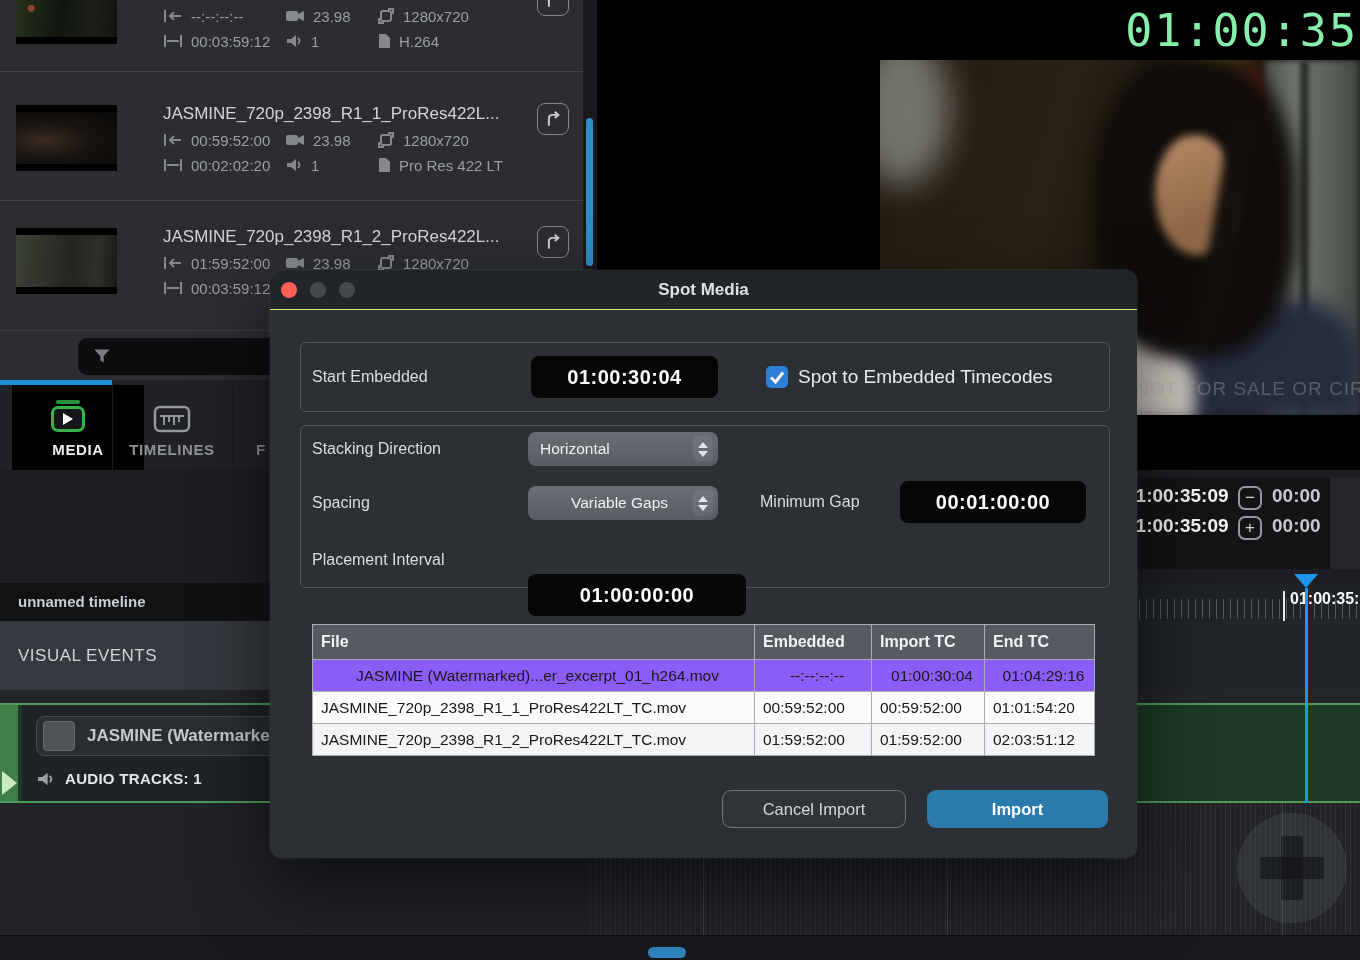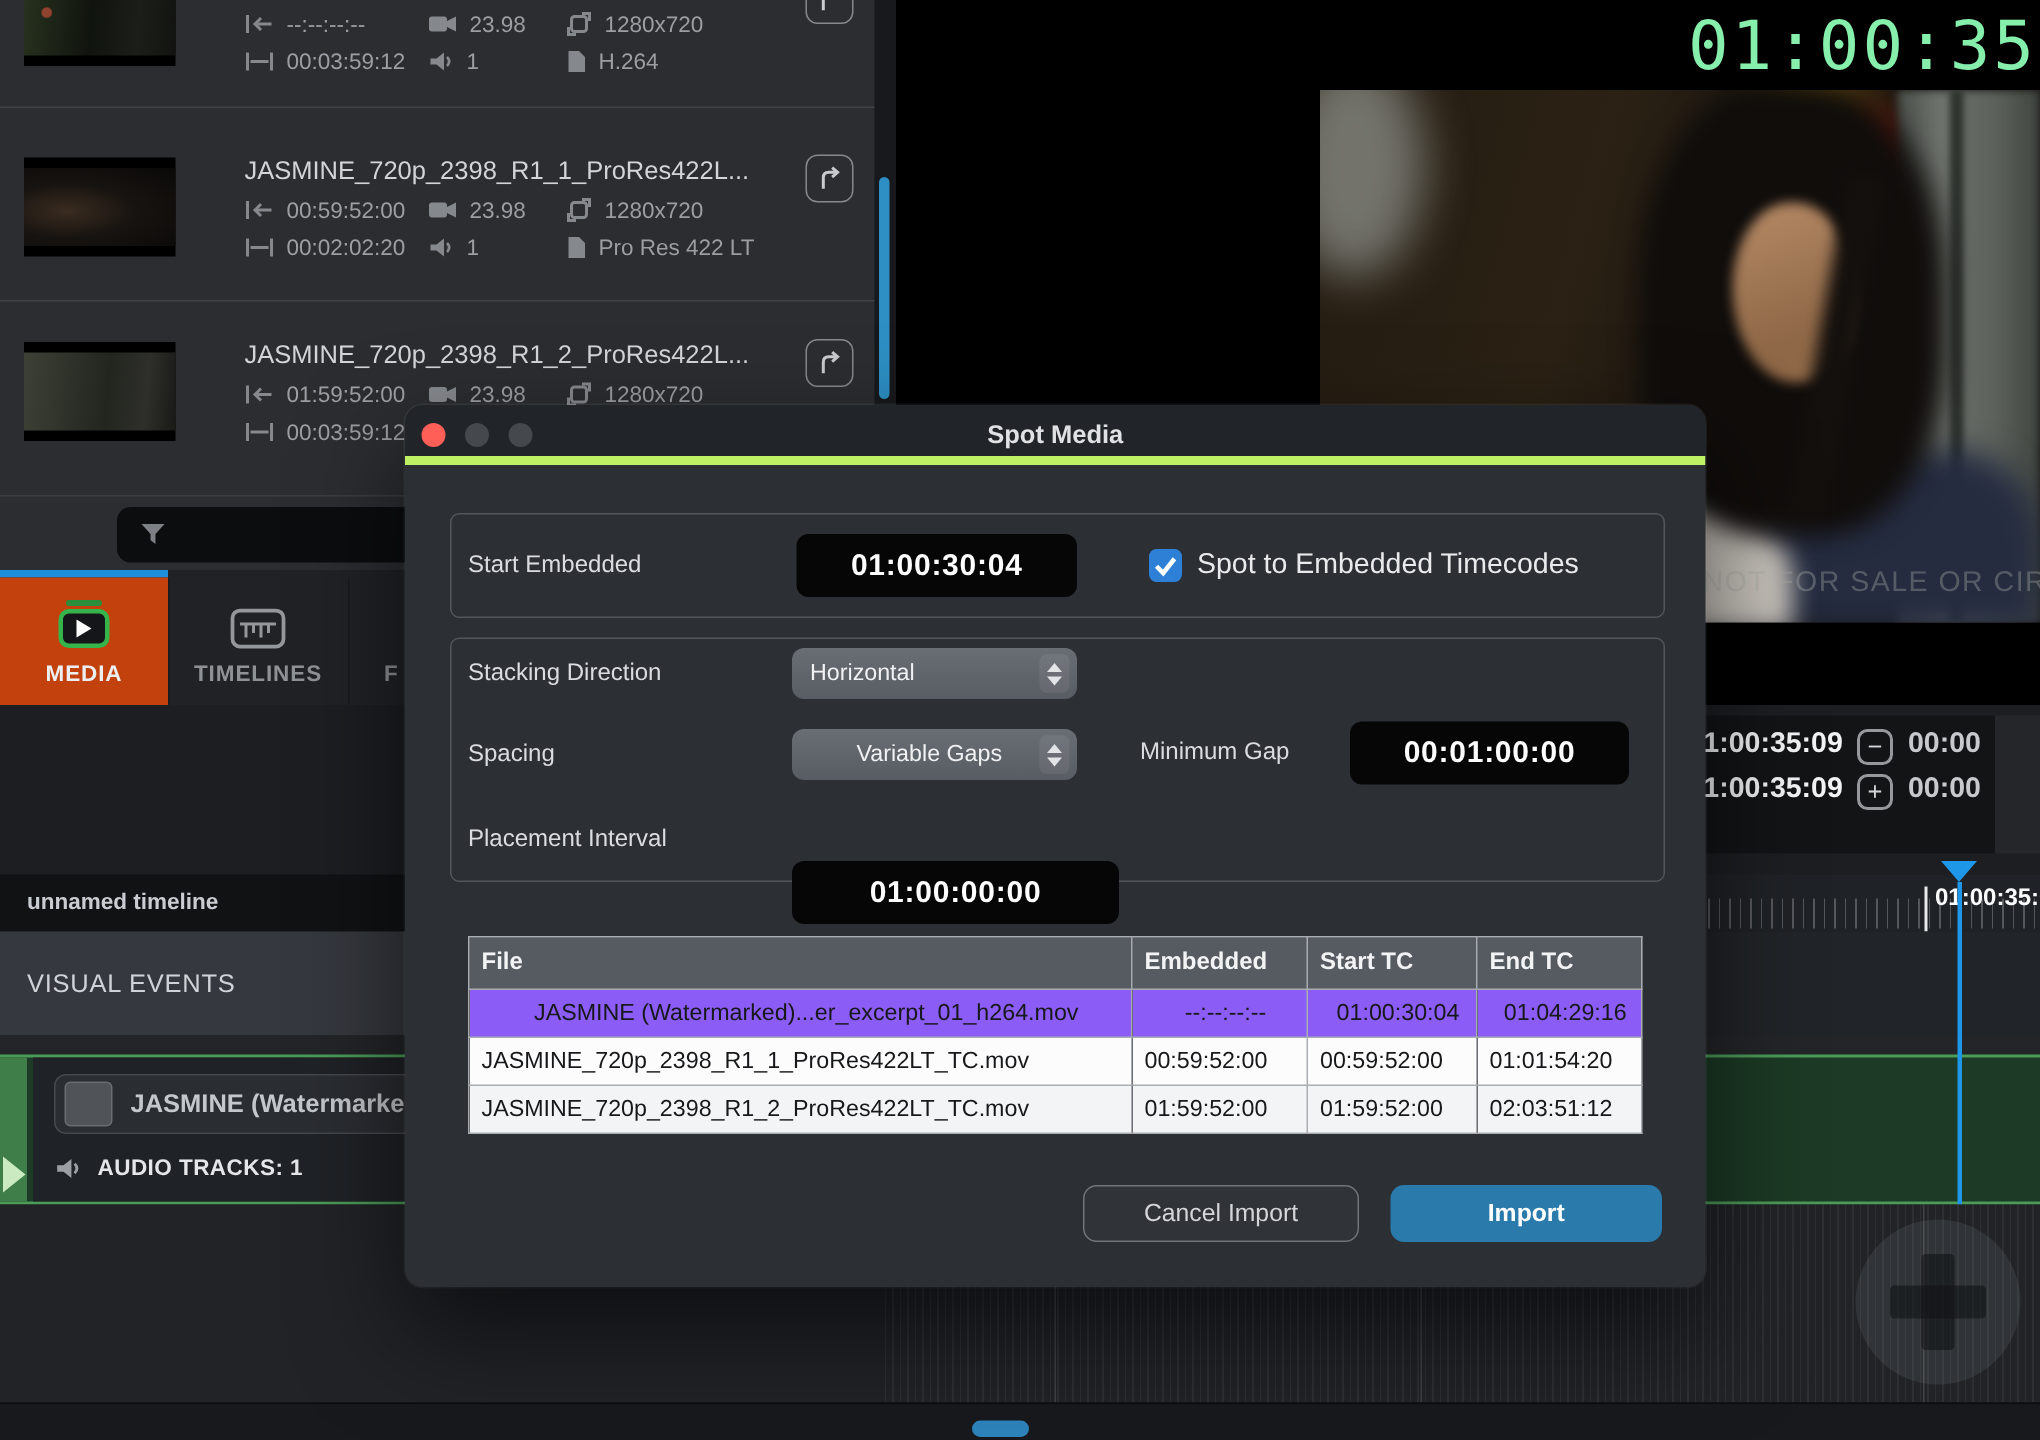--- a/index.html
+++ b/index.html
@@ -51,21 +51,21 @@
     border-radius:8px; background:#2b2d31; }
   #panel-edge { left:583px; top:0; width:14px; height:470px; background:#18191c; }
   #media-scroll-thumb { position:absolute; left:3px; top:118px; width:7px; height:148px; background:#2d8fc4; border-radius:4px; }
 
   
   #filter-area { left:0; top:330px; width:597px; height:50px; background:#2b2d31; border-top:1px solid #3b3e43; }
   #filter-box { position:absolute; left:78px; top:7px; width:512px; height:37px; background:#0c0d0f; border-radius:9px; }
   #tab-bar { left:0; top:380px; width:597px; height:90px; background:#202225; }
   #tab-media-indicator { position:absolute; left:0; top:0; width:112px; height:5px; background:#1d8fd9; }
   .tab { position:absolute; top:5px; height:85px; }
-  #tab-media { left:0; width:112px; background:#c2410c; }
+  #tab-media { left:12px; width:132px; background:#000000; }
   #tab-timelines { left:112px; width:120px; }
   #tab-files { left:232px; width:120px; }
   .tab-sep { position:absolute; top:385px; width:1px; height:85px; background:#191b1e; }
   .tab-label { position:absolute; bottom:12px; left:0; right:0; text-align:center; font-size:15px;
     font-weight:bold; letter-spacing:.6px; color:#8e9196; }
   #tab-media .tab-label { color:#eceef0; }
   .media-icon { position:absolute; left:39px; top:21px; width:34px; height:26px; border:3px solid #35b44b;
     border-radius:7px; background:#14161a; }
   .media-icon::before { content:""; position:absolute; top:-9px; left:2px; right:2px; height:4px;
     background:#2a8f3c; border-radius:2px; }
@@ -127,21 +127,21 @@
   #zoom-plus-btn::after { content:""; position:absolute; left:44px; top:23px; width:22px; height:64px;
     background:rgba(15,17,20,0.55); border-radius:3px; }
 
   #bottom-bar { left:0; top:935px; width:1360px; height:25px; background:#17191c; border-top:1px solid #0b0c0e; }
   #bottom-scroll-thumb { position:absolute; left:648px; top:11px; width:38px; height:11px; background:#2e84bc; border-radius:6px; }
 
   
   #dialog { left:270px; top:270px; width:867px; height:588px; background:#2c2f34; border-radius:12px;
     box-shadow:0 30px 70px rgba(0,0,0,.6), 0 0 0 1px rgba(255,255,255,.07); }
   #dialog-titlebar { position:absolute; left:0; top:0; width:867px; height:40px; background:#212428;
-    border-radius:12px 12px 0 0; border-bottom:6px solid #bef264; }
+    border-radius:12px 12px 0 0; border-bottom:1px solid #bef264; }
   #dialog-title { position:absolute; left:0; right:0; top:0; height:40px; line-height:40px; text-align:center;
     font-size:17px; font-weight:bold; color:#dfe1e4; }
   .tl-dot { position:absolute; top:12px; width:16px; height:16px; border-radius:50%; }
   #dot-close { left:11px; background:#ff5f57; }
   #dot-min { left:40px; background:#45484c; }
   #dot-max { left:69px; background:#45484c; }
 
   .group-box { position:absolute; left:30px; width:810px; border:1px solid #53565c; border-radius:6px; }
   #group-start { top:72px; height:70px; }
   #group-layout { top:155px; height:163px; }
@@ -520,21 +520,21 @@
       <colgroup>
           <col style="width:442px">
           <col style="width:117px">
           <col style="width:113px">
           <col style="width:110px">
         </colgroup>
       <thead>
         <tr>
           <th>File</th>
           <th>Embedded</th>
-          <th>Start TC</th>
+          <th>Import TC</th>
           <th>End TC</th>
         </tr>
       </thead>
       <tbody>
         <tr class="row-0">
           <td>JASMINE (Watermarked)...er_excerpt_01_h264.mov</td>
           <td>--:--:--:--</td>
           <td>01:00:30:04</td>
           <td>01:04:29:16</td>
         </tr>

